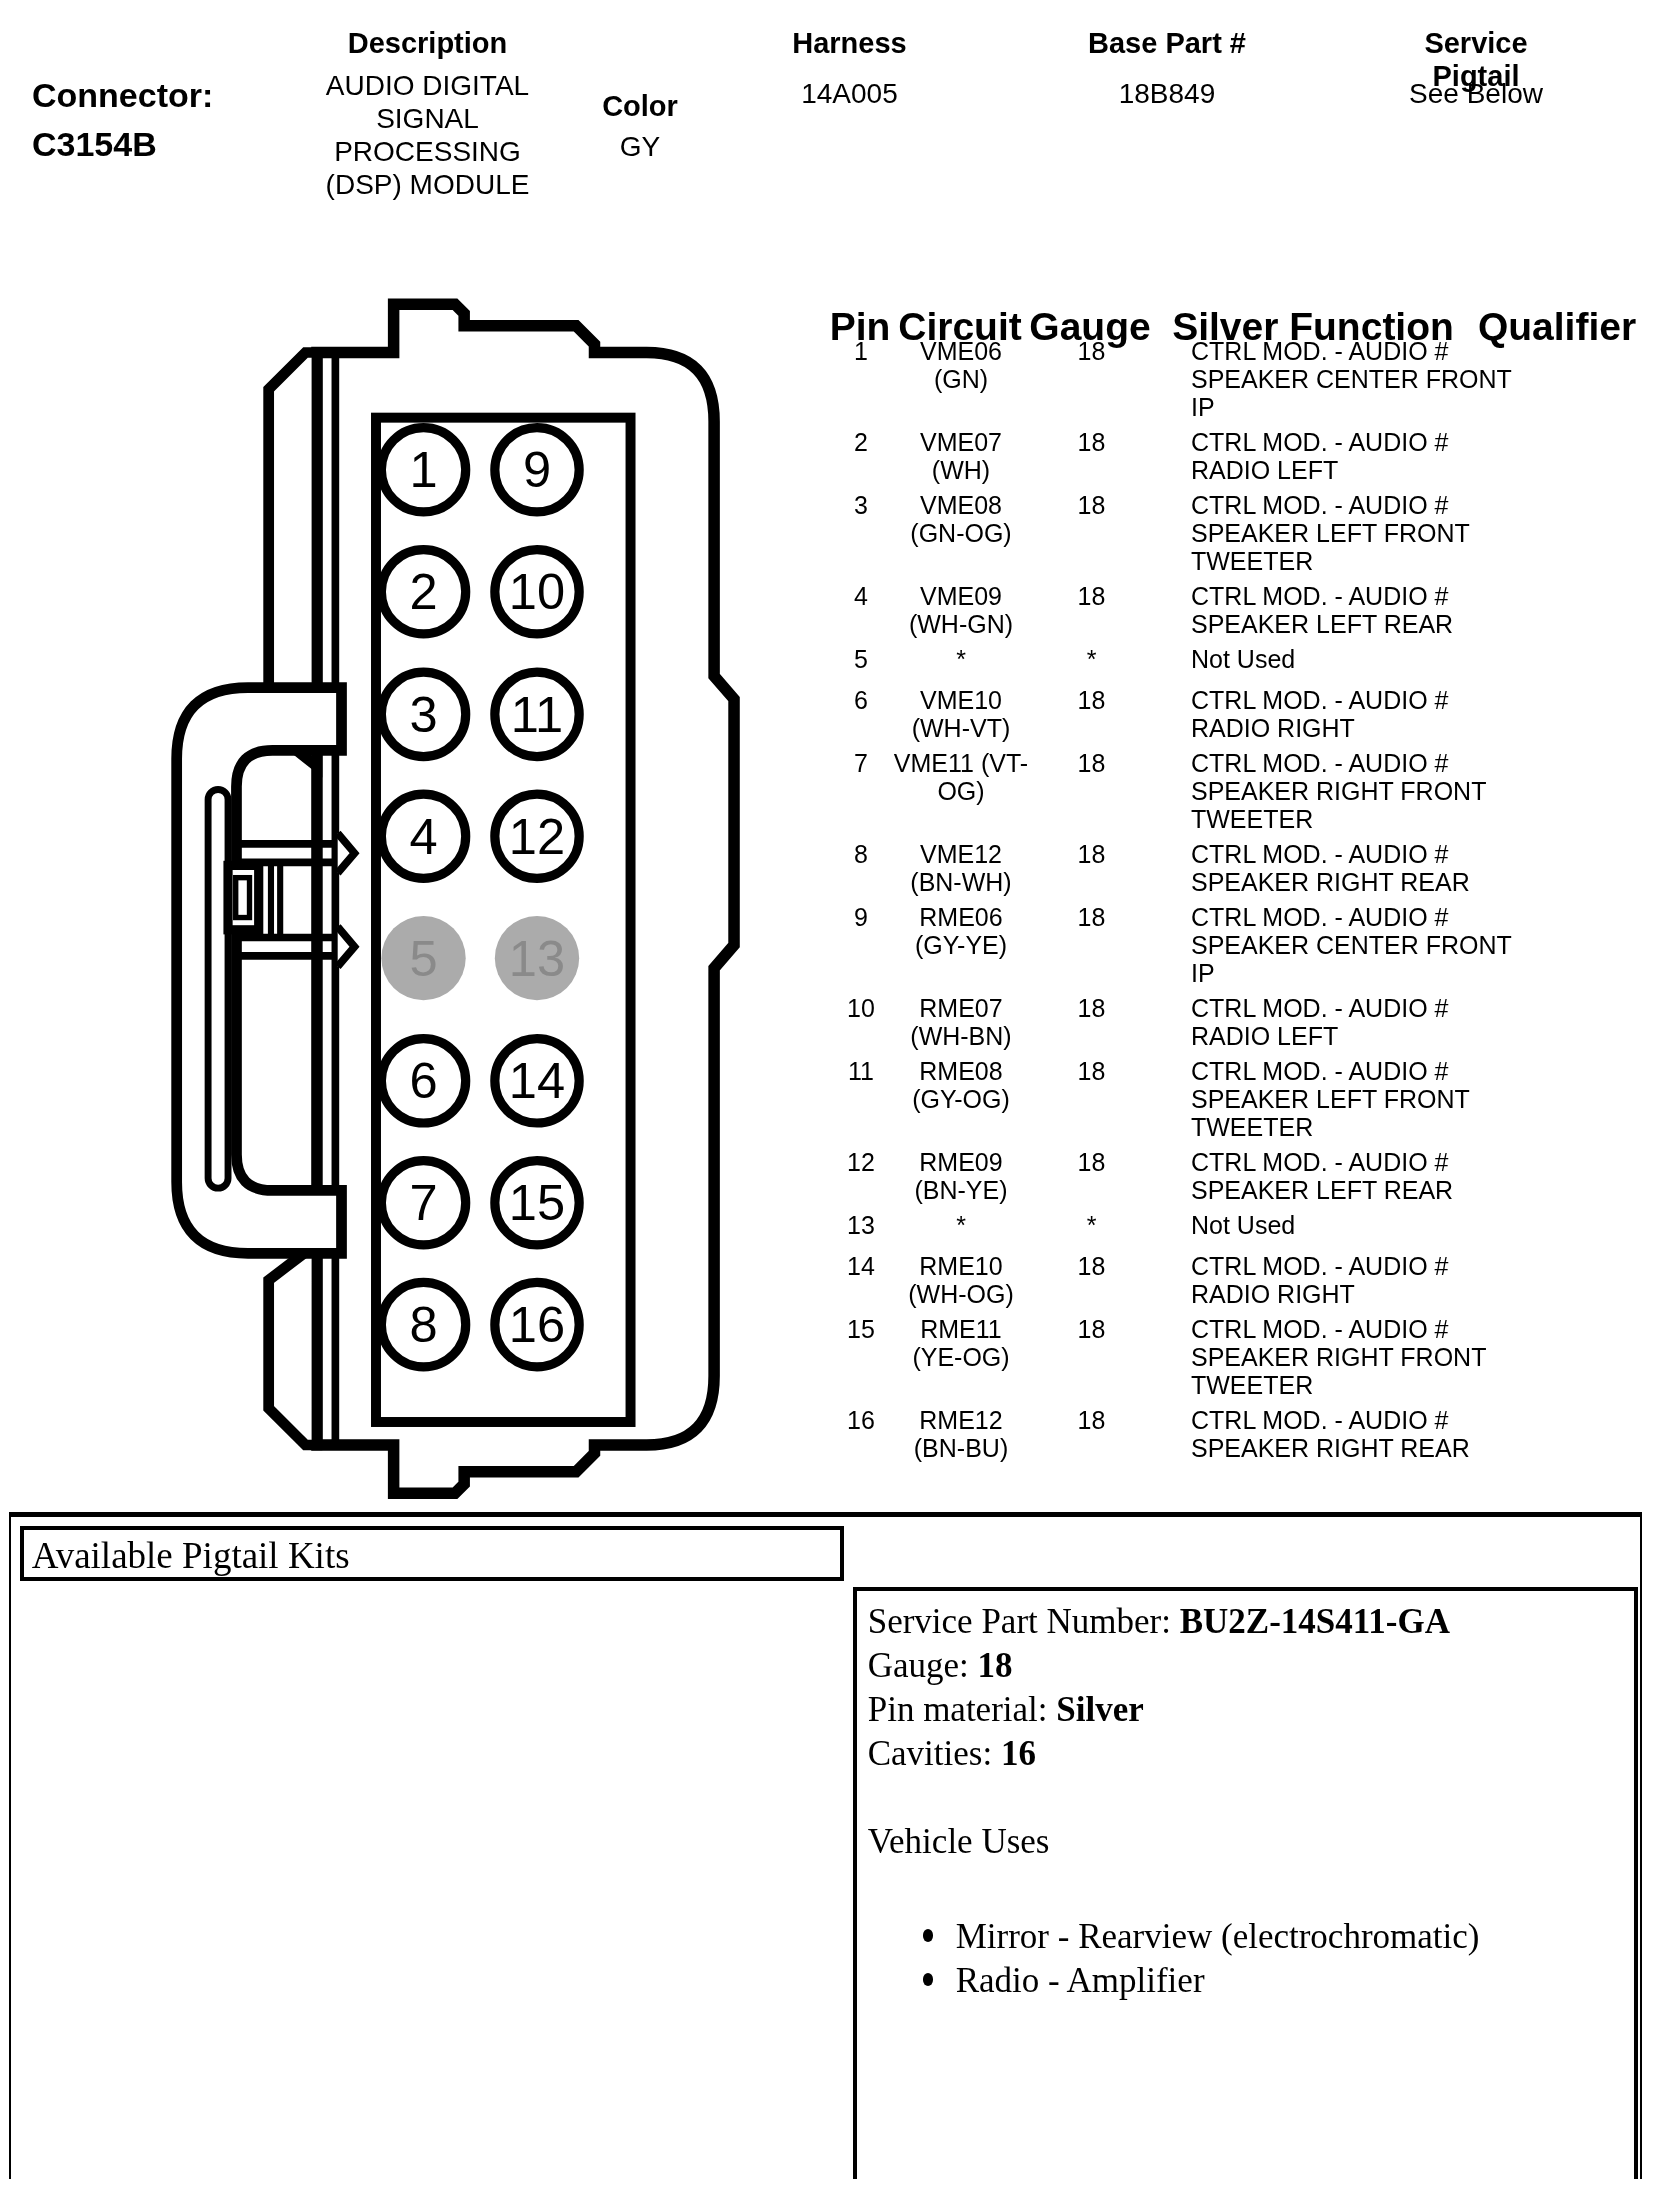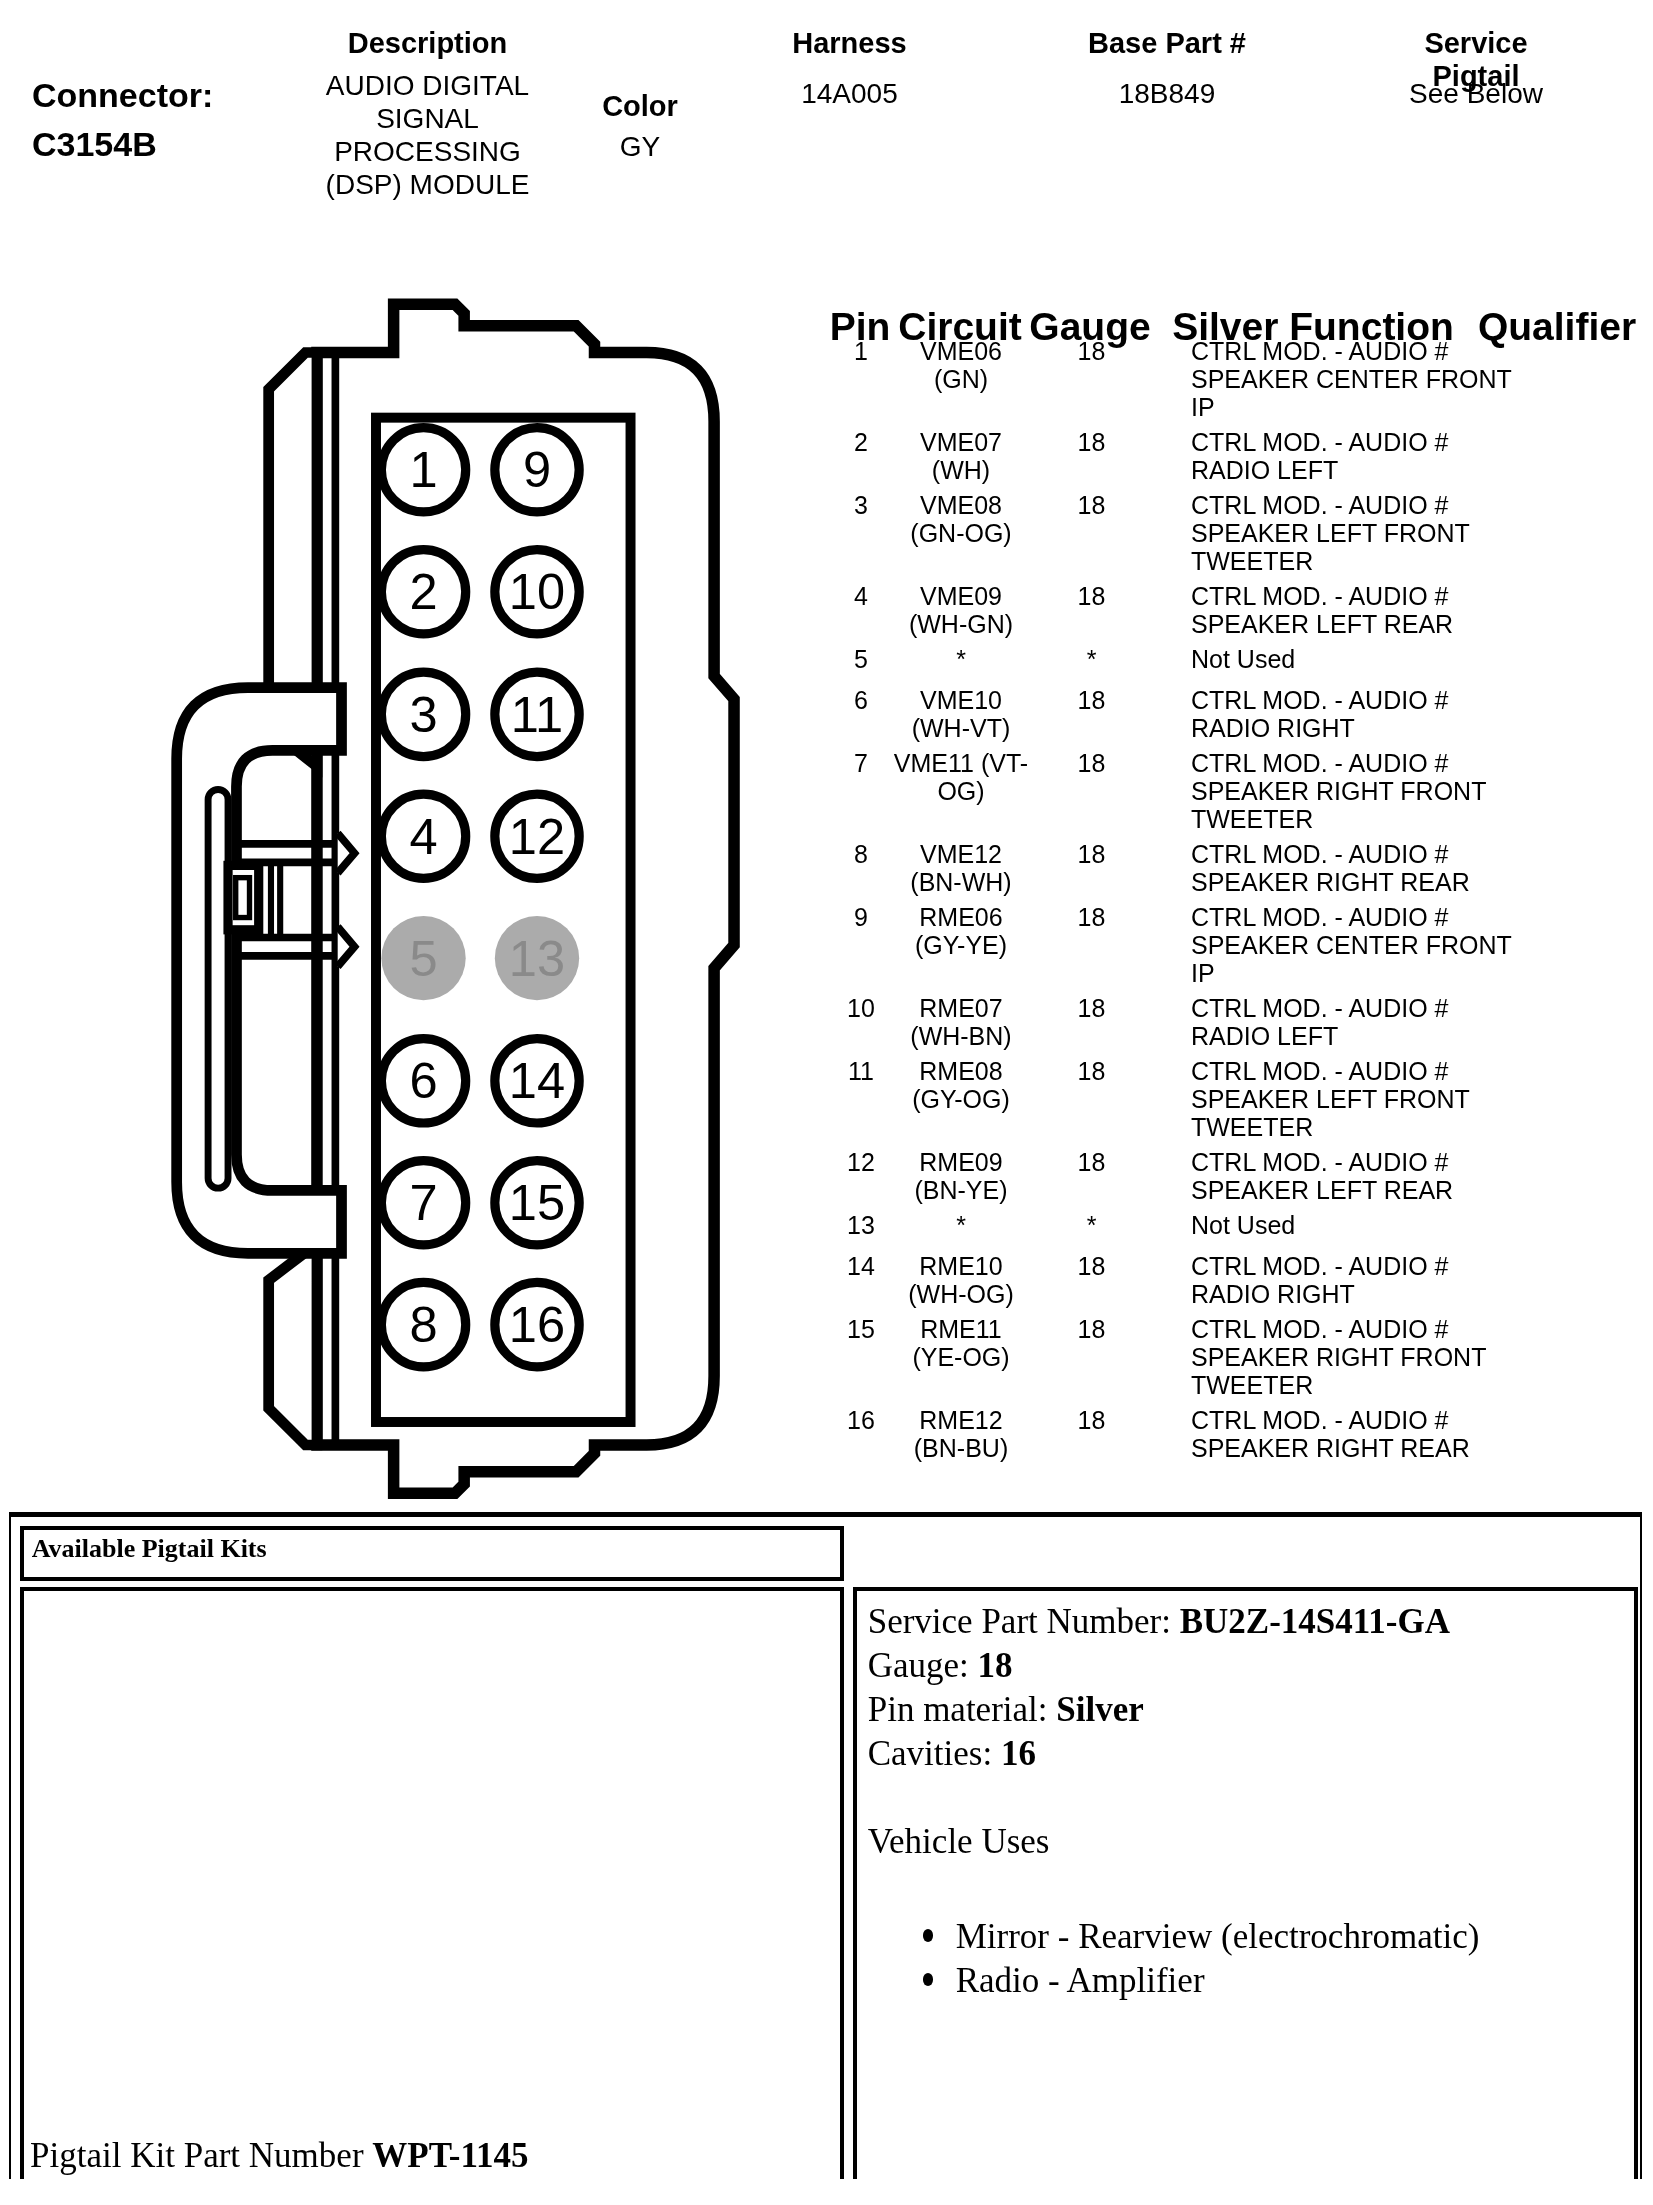--- a/index.html
+++ b/index.html
@@ -18,21 +18,21 @@
   .prow{display:grid;grid-template-columns:58px 142px 119px 1fr;margin-bottom:7px;
         font-size:25px;line-height:28px;}
   .prow .c-pin,.prow .c-cir,.prow .c-gau{text-align:center;}
   .prow .c-fun{padding-left:40px;}
   .prow.nu{margin-top:6.1px;margin-bottom:13px;}
   
   .thickline{background:#000;}
   .box{position:absolute;border:4.6px solid #000;box-sizing:border-box;background:#fff;}
   .box.noBottom{border-bottom:none;}
   .serif{font-family:"Liberation Serif",serif;}
-  .pig-title{font-size:26px;font-weight:bold;}
+  .pig-title{font-size:37px;font-weight:normal;}
   .svc{font-size:35px;line-height:44px;}
   .svc .line{white-space:nowrap;}
   .svc .spacer{height:44px;}
   .svc li{list-style:none;position:relative;padding-left:81px;}
   .svc ul{margin:7px;padding:0;}
   .dot{position:absolute;left:48px;top:14px;width:10.7px;height:13px;border-radius:50%;background:#000;}
   .kitline{font-size:35px;white-space:nowrap;}
   svg text{font-family:"Liberation Sans",sans-serif;}
 </style>
 </head>
@@ -285,25 +285,20 @@
   </div>
 
   <div class="abs thickline" style="left:9.2px;top:1512px;width:1633px;height:5.4px;"></div>
   <div class="abs thickline" style="left:9.2px;top:1512px;width:2.3px;height:667px;"></div>
   <div class="abs thickline" style="left:1640px;top:1512px;width:2.3px;height:667px;"></div>
 
   <div class="box" style="left:20px;top:1526px;width:824px;height:55px;">
     <div class="serif pig-title" style="position:absolute;left:7.7px;top:3.8px;">Available Pigtail Kits</div>
   </div>
 
-  <div class="box noBottom" style="left:20px;top:1587px;width:824px;height:592px;">
-    <div class="serif kitline" style="position:absolute;left:6.1px;bottom:3.1px;">
-      <span>Pigtail Kit Part Number </span><b>WPT-1145</b>
-    </div>
-  </div>
 
   <div class="box noBottom" style="left:853px;top:1587px;width:785px;height:592px;">
     <div class="serif svc" style="padding:9.2px 0 0 10.7px;">
       <div id="svc-lines">
     <div class="line"><span>Service Part Number: </span><b>BU2Z-14S411-GA</b></div>
 
     <div class="line"><span>Gauge: </span><b>18</b></div>
 
     <div class="line"><span>Pin material: </span><b>Silver</b></div>
 

